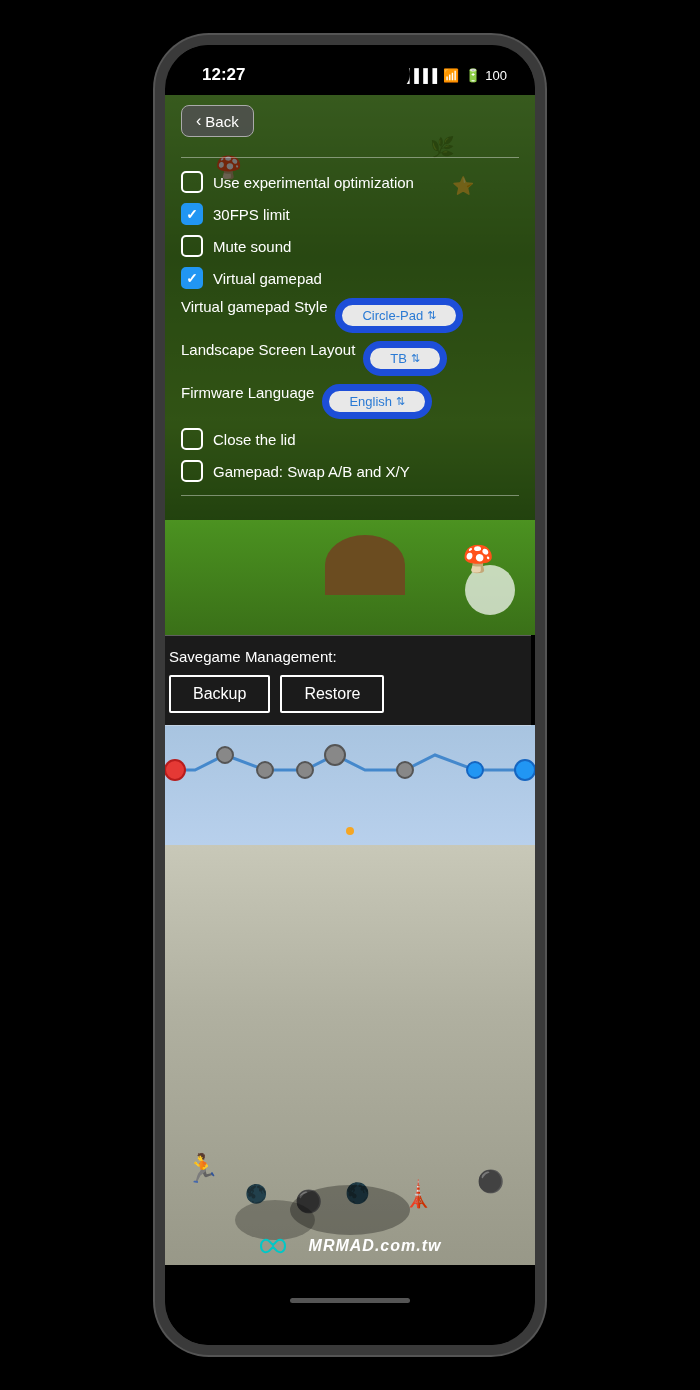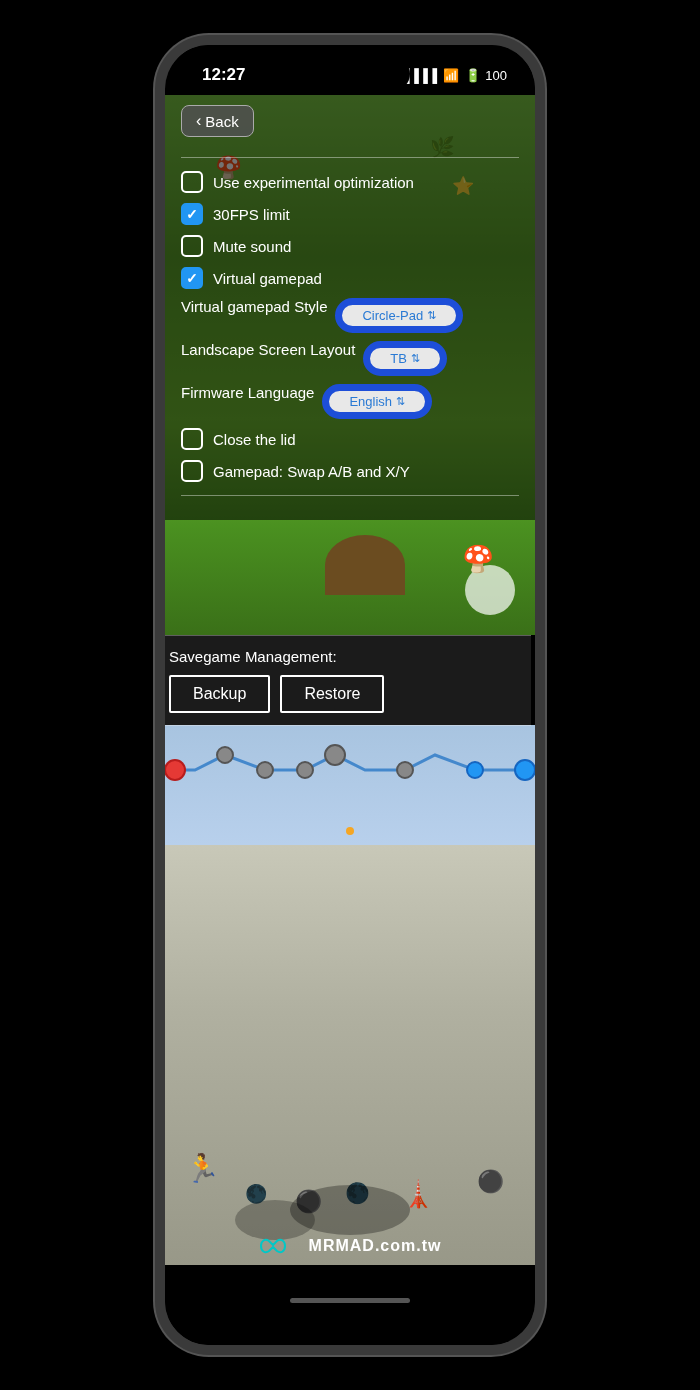--- a/index.html
+++ b/index.html
@@ -400,21 +400,21 @@
           <div style="position:absolute;bottom:25px;left:70px;width:80px;height:40px;border-radius:50%;background:rgba(0,0,0,0.25);"></div>
         </div>
       </div>
     </div>
 
     <div class="bottom-bar">
       <div class="home-indicator"></div>
     </div>
 
     <div class="watermark">
-      <div style="display:flex;align-items:center;gap:22px;">
+      <div style="display:flex;align-items:center;gap:22px;font-style:italic;">
 
         <svg width="28" height="18" viewBox="0 0 28 18" fill="none" xmlns="http://www.w3.org/2000/svg">
           <path d="M2 9 C2 4 6 1 10 4 L14 8 L18 4 C22 1 26 4 26 9 C26 14 22 17 18 14 L14 10 L10 14 C6 17 2 14 2 9Z" stroke="#00c8c8" stroke-width="2" fill="none"></path>
         </svg>
         <span class="watermark-text">
           <span>MRMAD</span><span style="color:#fff;">.com.tw</span>
         </span>
       </div>
     </div>
 

